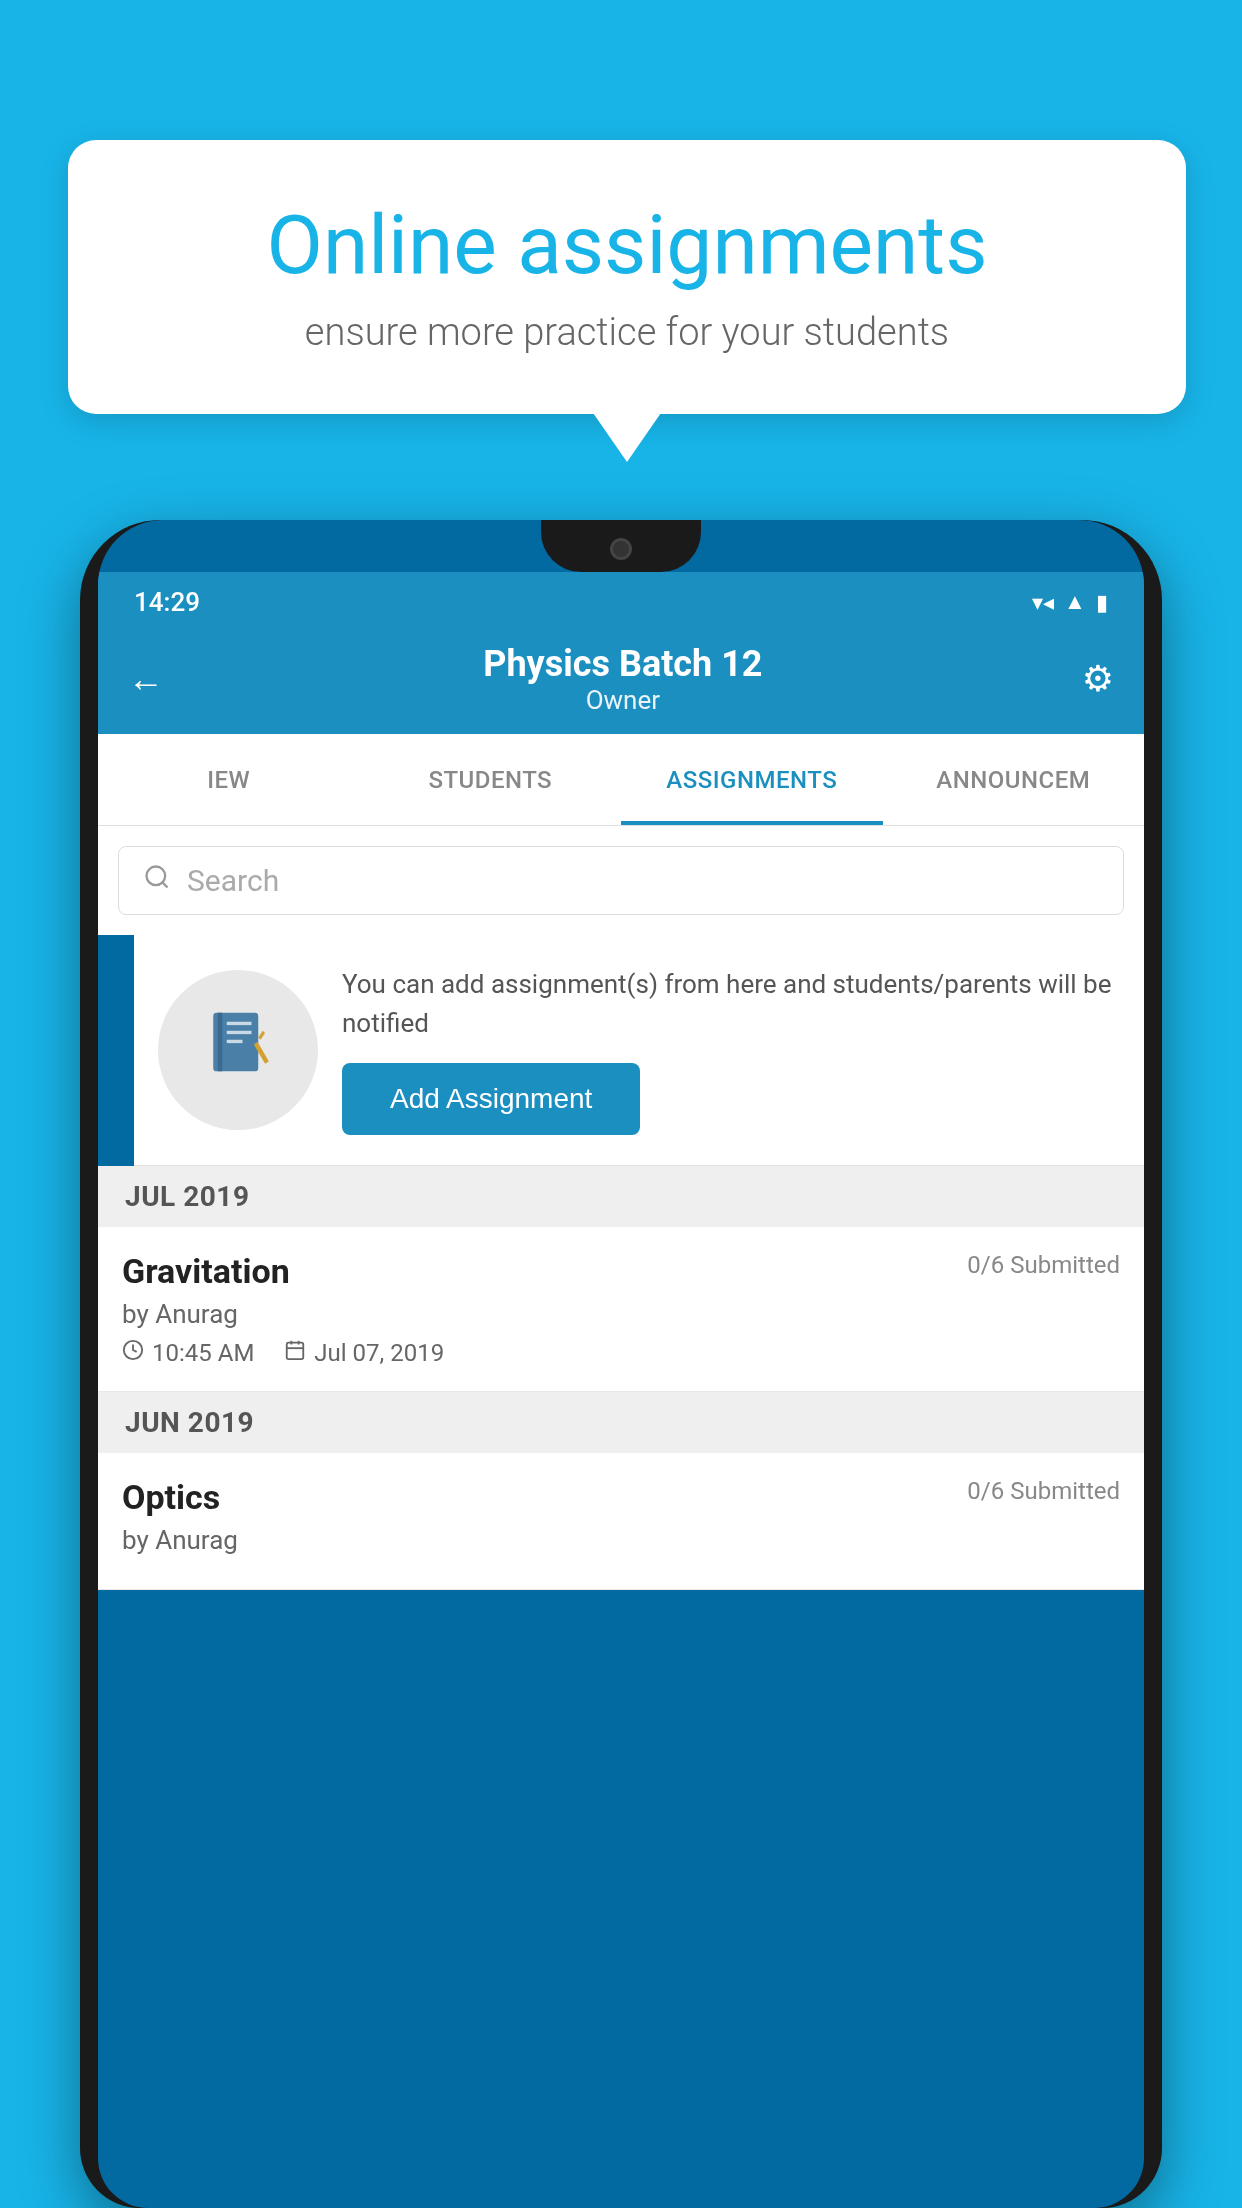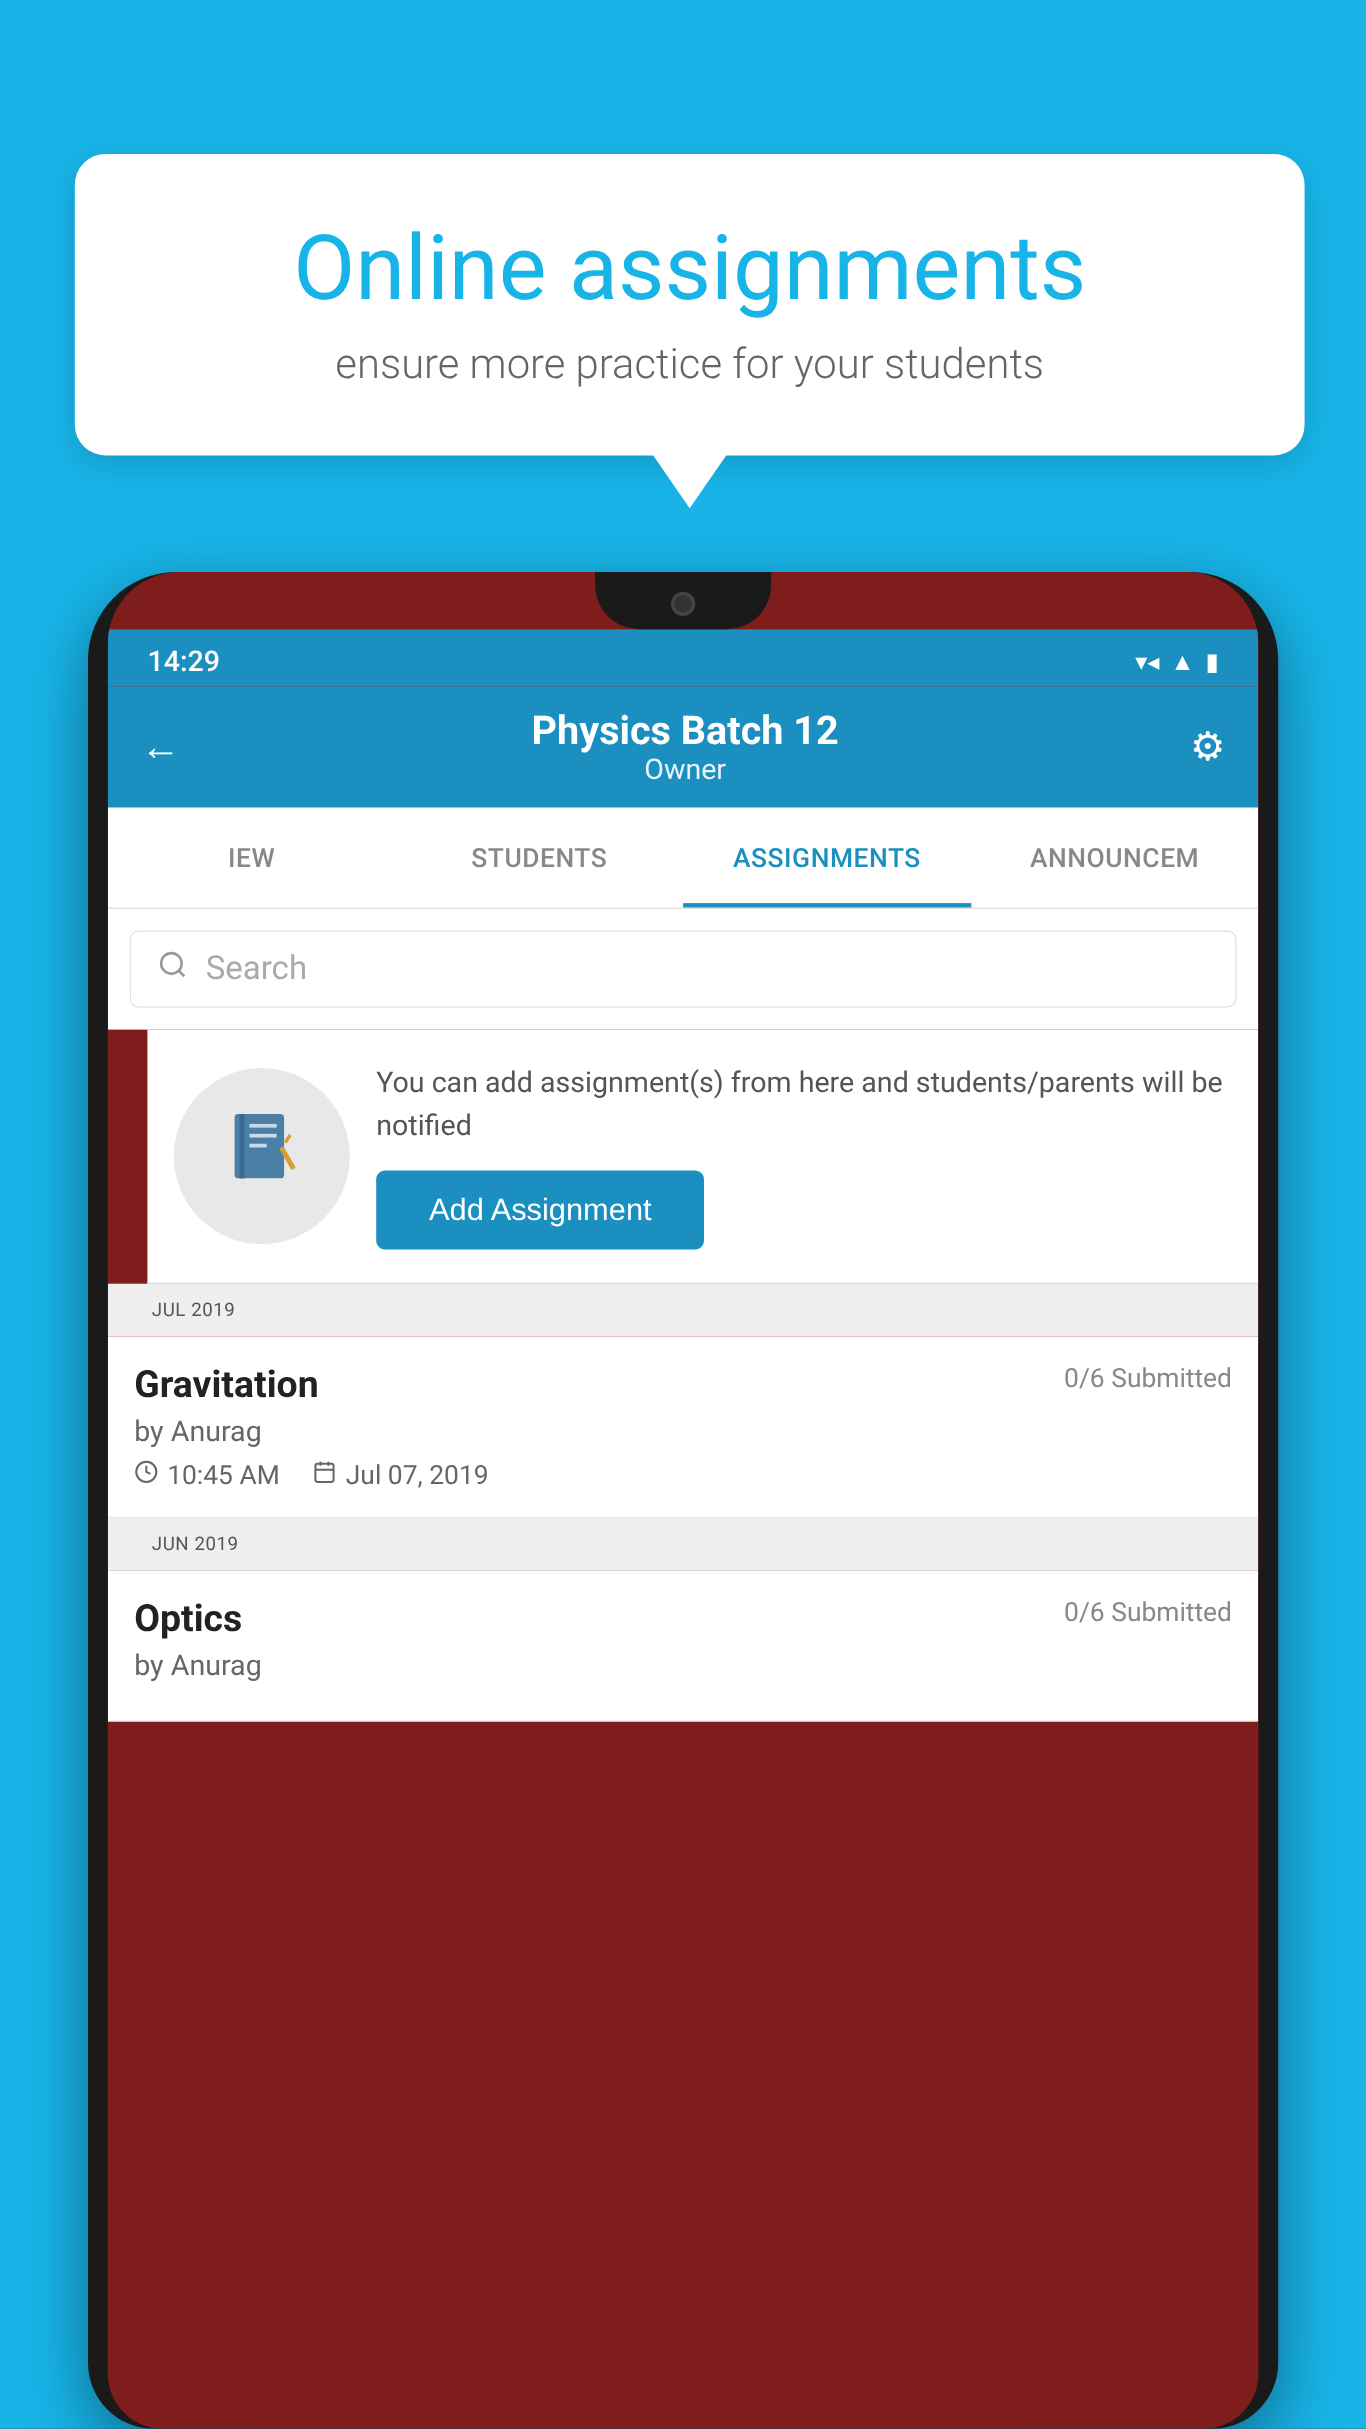--- a/index.html
+++ b/index.html
@@ -64,21 +64,21 @@
       overflow: hidden;
     }
 
     
     .phone-screen {
       position: absolute;
       top: 0;
       left: 18px;
       right: 18px;
       bottom: 0;
-      background: #7f1d1d;
+      background: #0369a1;
       border-radius: 65px 65px 50px 50px;
       overflow: hidden;
     }
 
     
     .phone-notch {
       position: absolute;
       top: 0;
       left: 50%;
       transform: translateX(-50%);
@@ -251,24 +251,24 @@
       border-radius: 8px;
       padding: 20px 48px;
       font-size: 28px;
       font-weight: 500;
       cursor: pointer;
     }
 
     
     .section-header {
       background: #efefef;
-      padding: 14px 40px;
+      padding: 14px 27px;
       color: #555;
-      font-size: 17px;
-      font-weight: 400;
+      font-size: 28px;
+      font-weight: 700;
       letter-spacing: 0.5px;
     }
 
     
     .assignment-item {
       background: white;
       padding: 24px 24px;
       border-bottom: 1px solid #e8e8e8;
     }
     .assignment-top-row {

